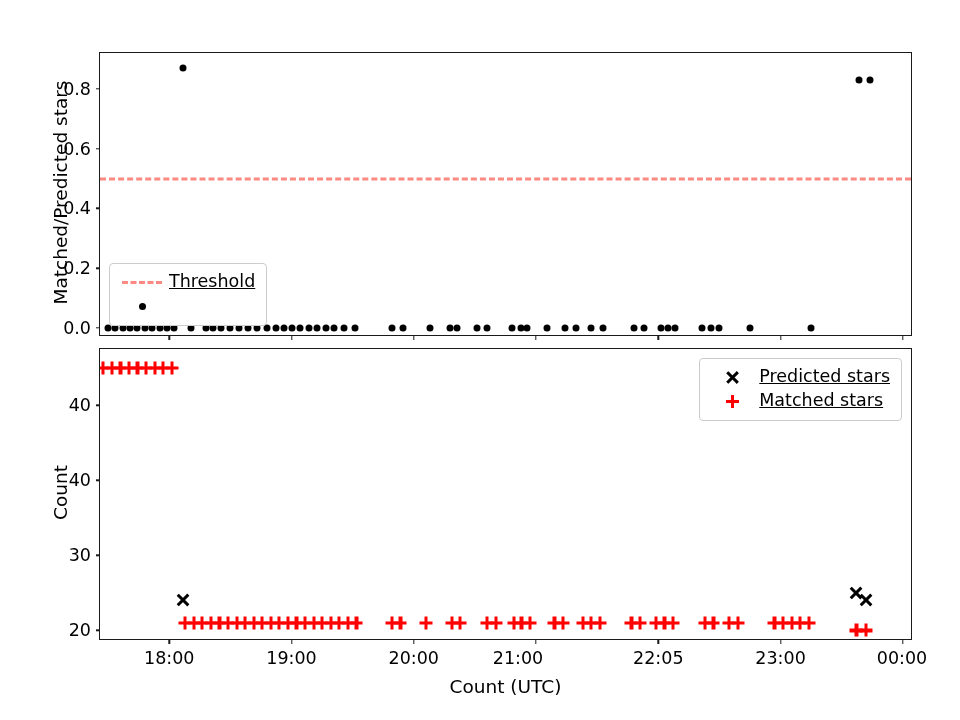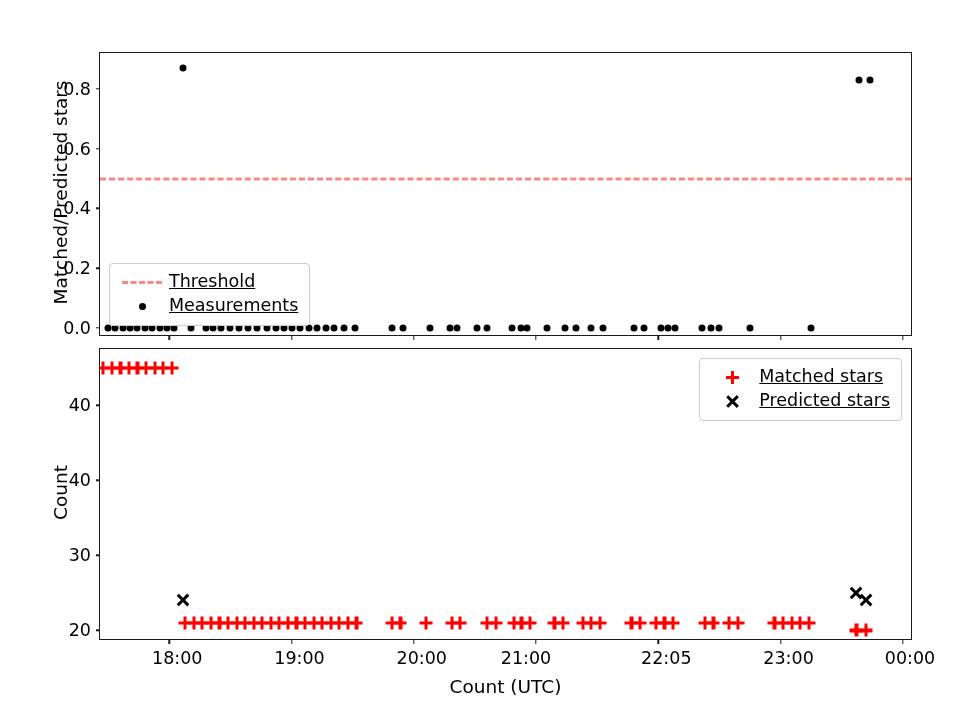--- a/index.html
+++ b/index.html
@@ -75,21 +75,20 @@
     background: #1a1a1a;
     transform: translateY(-50%);
   }
   .xtick {
     position: absolute;
     top: 100%;
     transform: translateX(-50%);
     margin-top: 9px;
     font-size: 17.5px;
     white-space: nowrap;
-    margin-left: 8px;
   }
   .xtick-mark {
     position: absolute;
     top: 100%;
     width: 1.4px;
     height: 4.5px;
     background: #1a1a1a;
     transform: translateX(-50%);
   }
   
@@ -305,21 +304,20 @@
       <div class="legend-row">
         <span class="legend-key">
             <span class="key-dashline"></span>
           </span>
         <span class="legend-label">Threshold</span>
       </div>
       <div class="legend-row">
         <span class="legend-key">
             <span class="key-dot"></span>
           </span>
-        <span class="legend-label">Measurements</span>
       </div>
     </div>
   </div>
 
   <div class="axes" id="axes-bottom">
     <div class="plot-inner" id="bottom-inner">
         <div class="plusmark" style="left: 3.26423px; top: 18.7661px;"></div>
         <div class="plusmark" style="left: 11.8221px; top: 18.7661px;"></div>
         <div class="plusmark" style="left: 20.38px; top: 18.7661px;"></div>
         <div class="plusmark" style="left: 28.9379px; top: 18.7661px;"></div>
@@ -408,27 +406,27 @@
         <div class="xtick-mark" style="left: 680.56px;"></div>
         <div class="xtick" style="left: 680.56px;">23:00</div>
         <div class="xtick-mark" style="left: 802.816px;"></div>
         <div class="xtick" style="left: 802px;">00:00</div>
       </div>
     <div class="ylabel" id="ylabel-bottom">Count</div>
 
     <div class="legend" id="legend-bottom">
       <div class="legend-row">
         <span class="legend-key">
+            <span class="key-ex"></span>
+          </span>
+        <span class="legend-label">Predicted stars</span>
+      </div>
+      <div class="legend-row">
+        <span class="legend-key">
             <span class="key-plus"></span>
           </span>
         <span class="legend-label">Matched stars</span>
       </div>
-      <div class="legend-row">
-        <span class="legend-key">
-            <span class="key-ex"></span>
-          </span>
-        <span class="legend-label">Predicted stars</span>
-      </div>
     </div>
   </div>
 
   <div id="xlabel">Count (UTC)</div>
 </div>
 
 </body></html>

